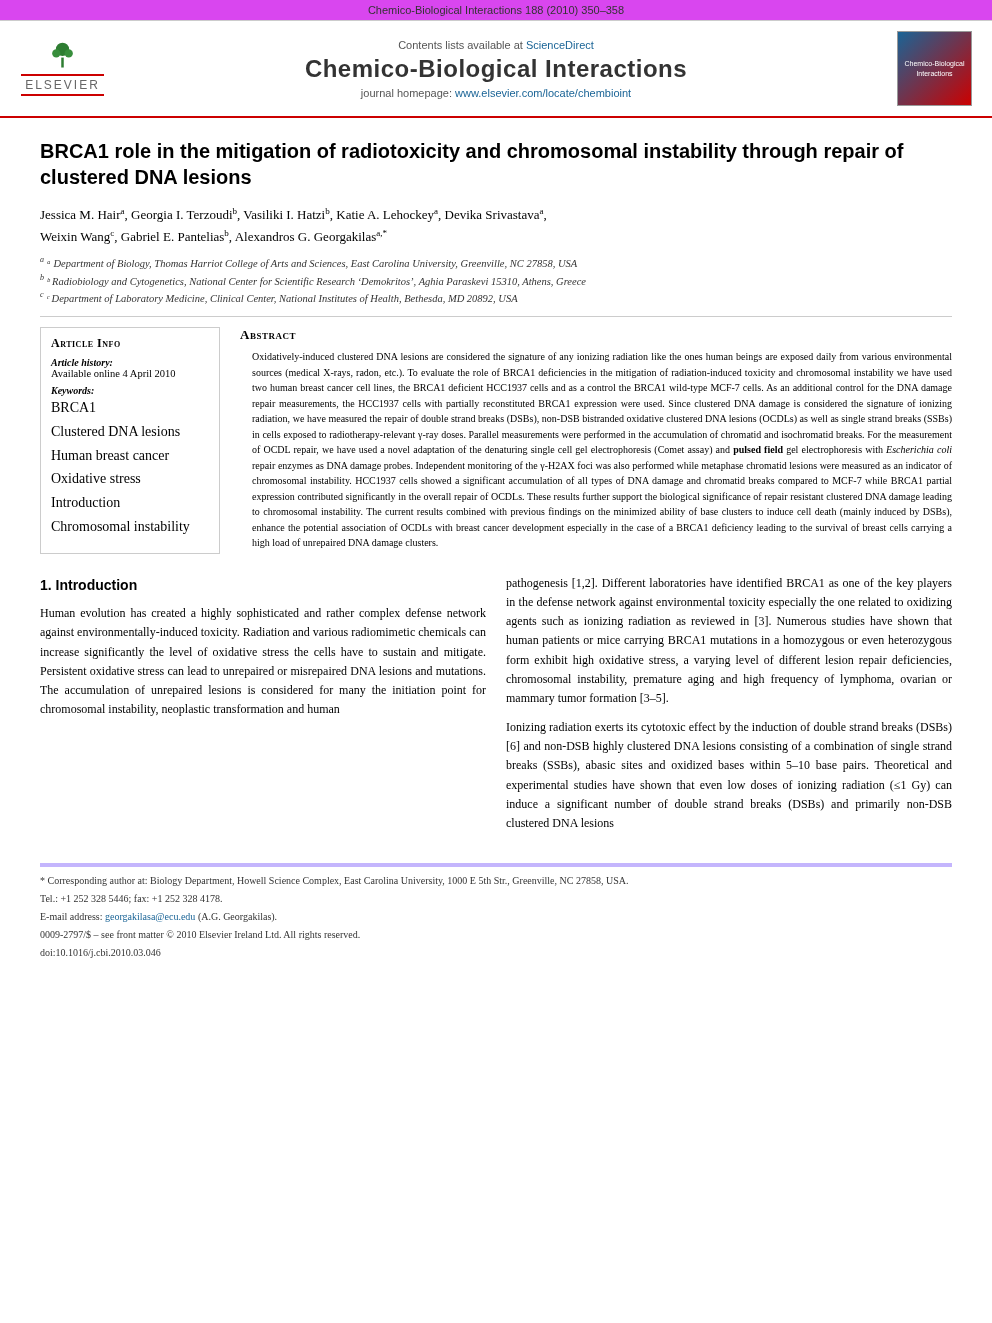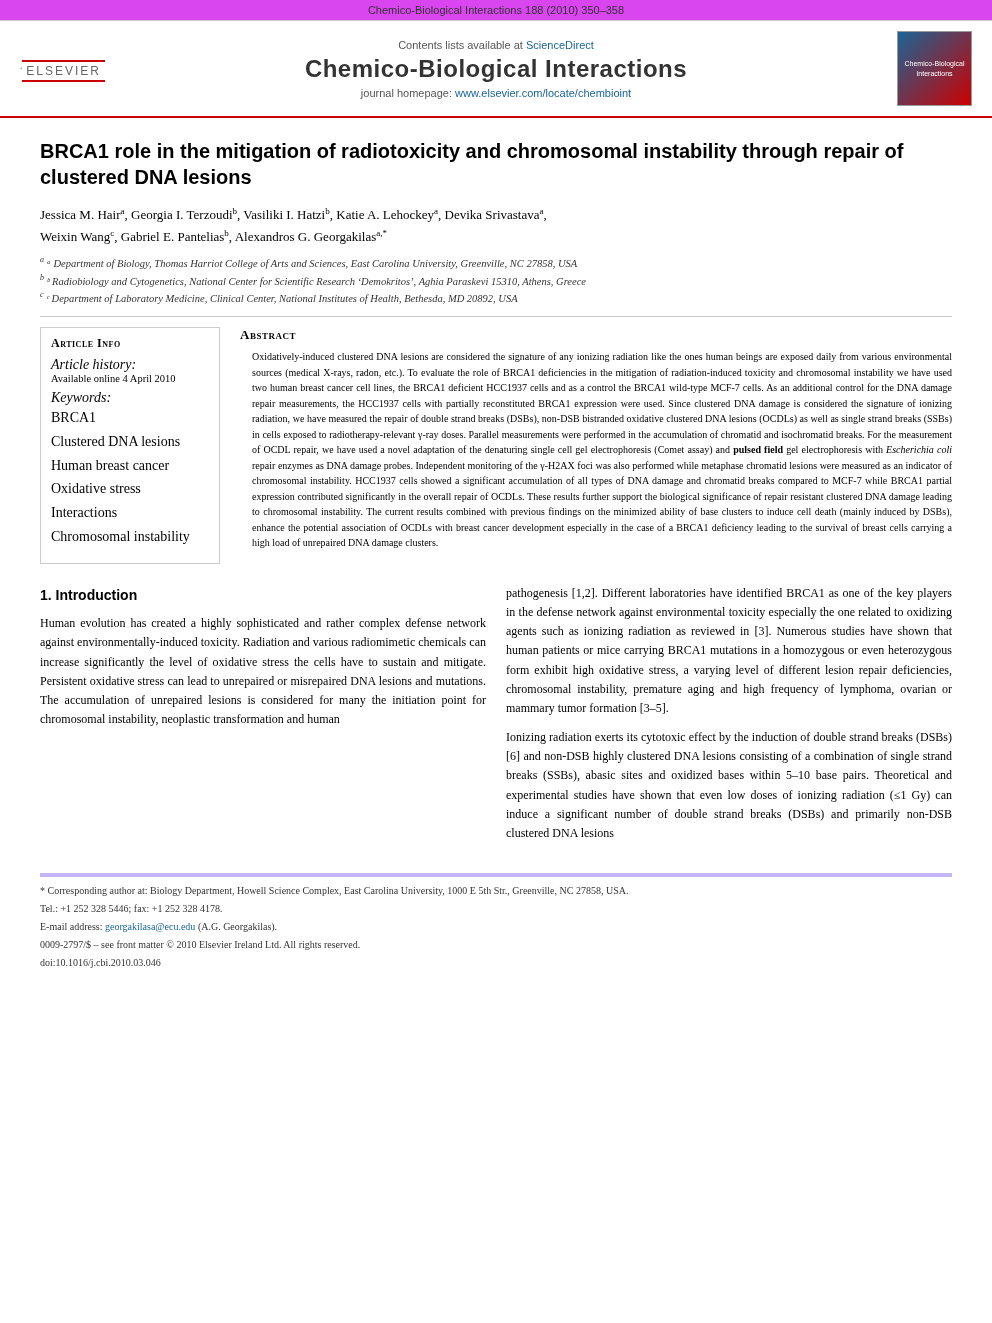--- a/index.html
+++ b/index.html
@@ -32,21 +32,21 @@
       position: relative;
     }
     .journal-header-left {
       width: 100px;
       flex-shrink: 0;
     }
     .elsevier-logo {
       width: 85px;
       height: 55px;
       display: flex;
-      flex-direction: row;
+      flex-direction: column;
       align-items: center;
       justify-content: center;
     }
     .elsevier-logo-text {
       font-family: Arial, sans-serif;
       font-size: 12px;
       color: #666;
       letter-spacing: 2px;
       text-transform: uppercase;
       border-top: 2px solid #c00;
@@ -173,22 +173,22 @@
       font-size: 12px;
       font-weight: bold;
       margin-bottom: 6px;
       letter-spacing: 0.5px;
     }
     .article-info-section {
       margin-bottom: 6px;
     }
     .article-info-label {
       font-style: italic;
-      font-weight: normal;
-      font-size: 14px;
+      font-weight: bold;
+      font-size: 10px;
     }
     .article-info-value {
       font-size: 10.5px;
     }
     .keyword-list {
       font-size: 14px;
       line-height: 1.7;
     }
 
     
@@ -325,21 +325,21 @@
           <div class="article-info-label">Article history:</div>
           <div class="article-info-value">Available online 4 April 2010</div>
         </div>
         <div class="article-info-section">
           <div class="article-info-label">Keywords:</div>
           <div class="keyword-list">
             <div>BRCA1</div>
             <div>Clustered DNA lesions</div>
             <div>Human breast cancer</div>
             <div>Oxidative stress</div>
-            <div>Interactions</div>
+            <div>Introduction</div>
             <div>Chromosomal instability</div>
           </div>
         </div>
       </div>
     </div>
 
     <div class="col-right">
       <div class="abstract-title">Abstract</div>
       <div class="abstract-text">
         Oxidatively-induced clustered DNA lesions are considered the signature of any ionizing radiation like the ones human beings are exposed daily from various environmental sources (medical X-rays, radon, etc.). To evaluate the role of BRCA1 deficiencies in the mitigation of radiation-induced toxicity and chromosomal instability we have used two human breast cancer cell lines, the BRCA1 deficient HCC1937 cells and as a control the BRCA1 wild-type MCF-7 cells. As an additional control for the DNA damage repair measurements, the HCC1937 cells with partially reconstituted BRCA1 expression were used. Since clustered DNA damage is considered the signature of ionizing radiation, we have measured the repair of double strand breaks (DSBs), non-DSB bistranded oxidative clustered DNA lesions (OCDLs) as well as single strand breaks (SSBs) in cells exposed to radiotherapy-relevant γ-ray doses. Parallel measurements were performed in the accumulation of chromatid and isochromatid breaks. For the measurement of OCDL repair, we have used a novel adaptation of the denaturing single cell gel electrophoresis (Comet assay) and <b>pulsed field</b> gel electrophoresis with <i>Escherichia coli</i> repair enzymes as DNA damage probes. Independent monitoring of the γ-H2AX foci was also performed while metaphase chromatid lesions were measured as an indicator of chromosomal instability. HCC1937 cells showed a significant accumulation of all types of DNA damage and chromatid breaks compared to MCF-7 while BRCA1 partial expression contributed significantly in the overall repair of OCDLs. These results further support the biological significance of repair resistant clustered DNA damage leading to chromosomal instability. The current results combined with previous findings on the minimized ability of base clusters to induce cell death (mainly induced by DSBs), enhance the potential association of OCDLs with breast cancer development especially in the case of a BRCA1 deficiency leading to the survival of breast cells carrying a high load of unrepaired DNA damage clusters.

